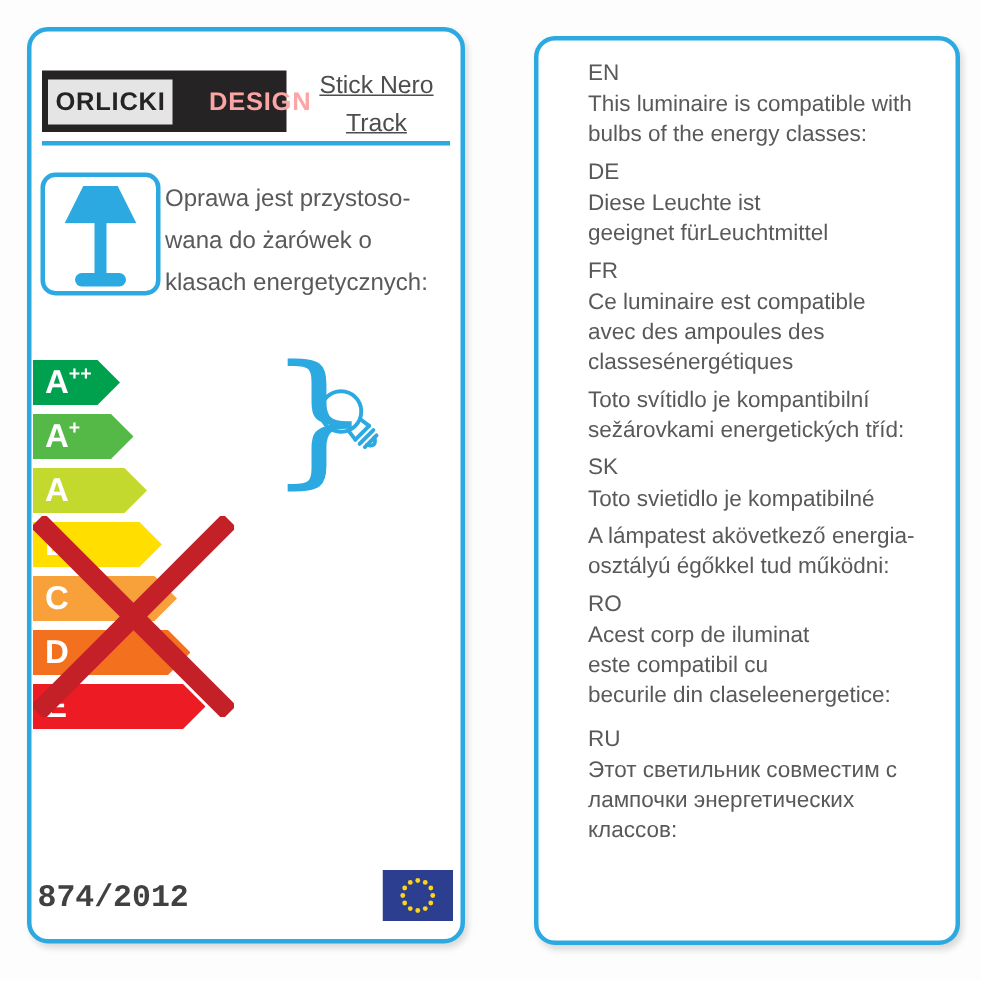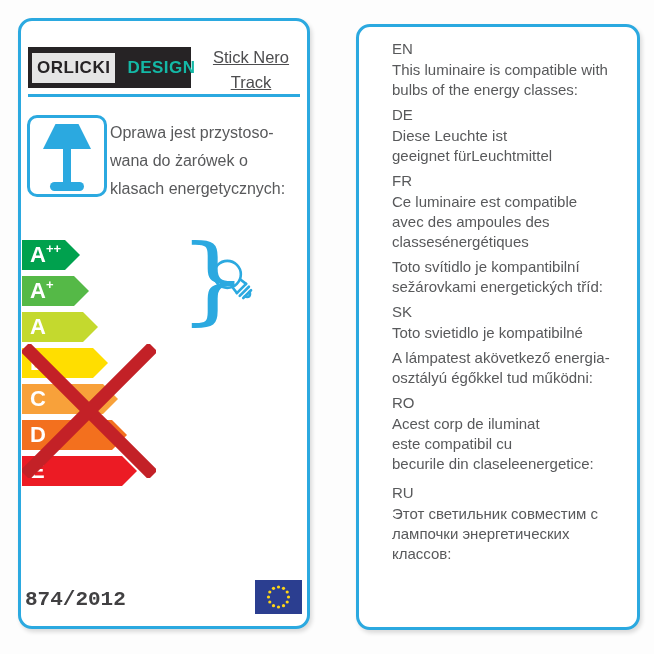--- a/index.html
+++ b/index.html
@@ -22,21 +22,21 @@
   .logo{
     position:absolute;left:7px;top:26px;height:41px;width:163px;
     background:#262325;display:flex;align-items:center;box-sizing:border-box;
     padding:0 8px 0 4px;
   }
   .logo-white{
     background:#e5e5e5;color:#262325;font-weight:bold;font-size:17px;
     padding:5px 5px;letter-spacing:.5px;
   }
   .logo-dark{
-    color:#14b8a6;font-weight:bold;font-size:17px;margin-left:12px;letter-spacing:.5px;
+    color:#fca5a5;font-weight:bold;font-size:17px;margin-left:24px;letter-spacing:.5px;
   }
   .product{
     position:absolute;left:160px;top:24px;width:140px;
     text-align:center;color:#4d4d4f;font-size:16.5px;line-height:25px;text-decoration:underline;
   }
   .rule{position:absolute;left:7px;top:73px;width:272px;height:3px;background:#2BA9E0;}
 
   
   .lamp-box{
     position:absolute;left:6px;top:94px;width:80px;height:82px;

